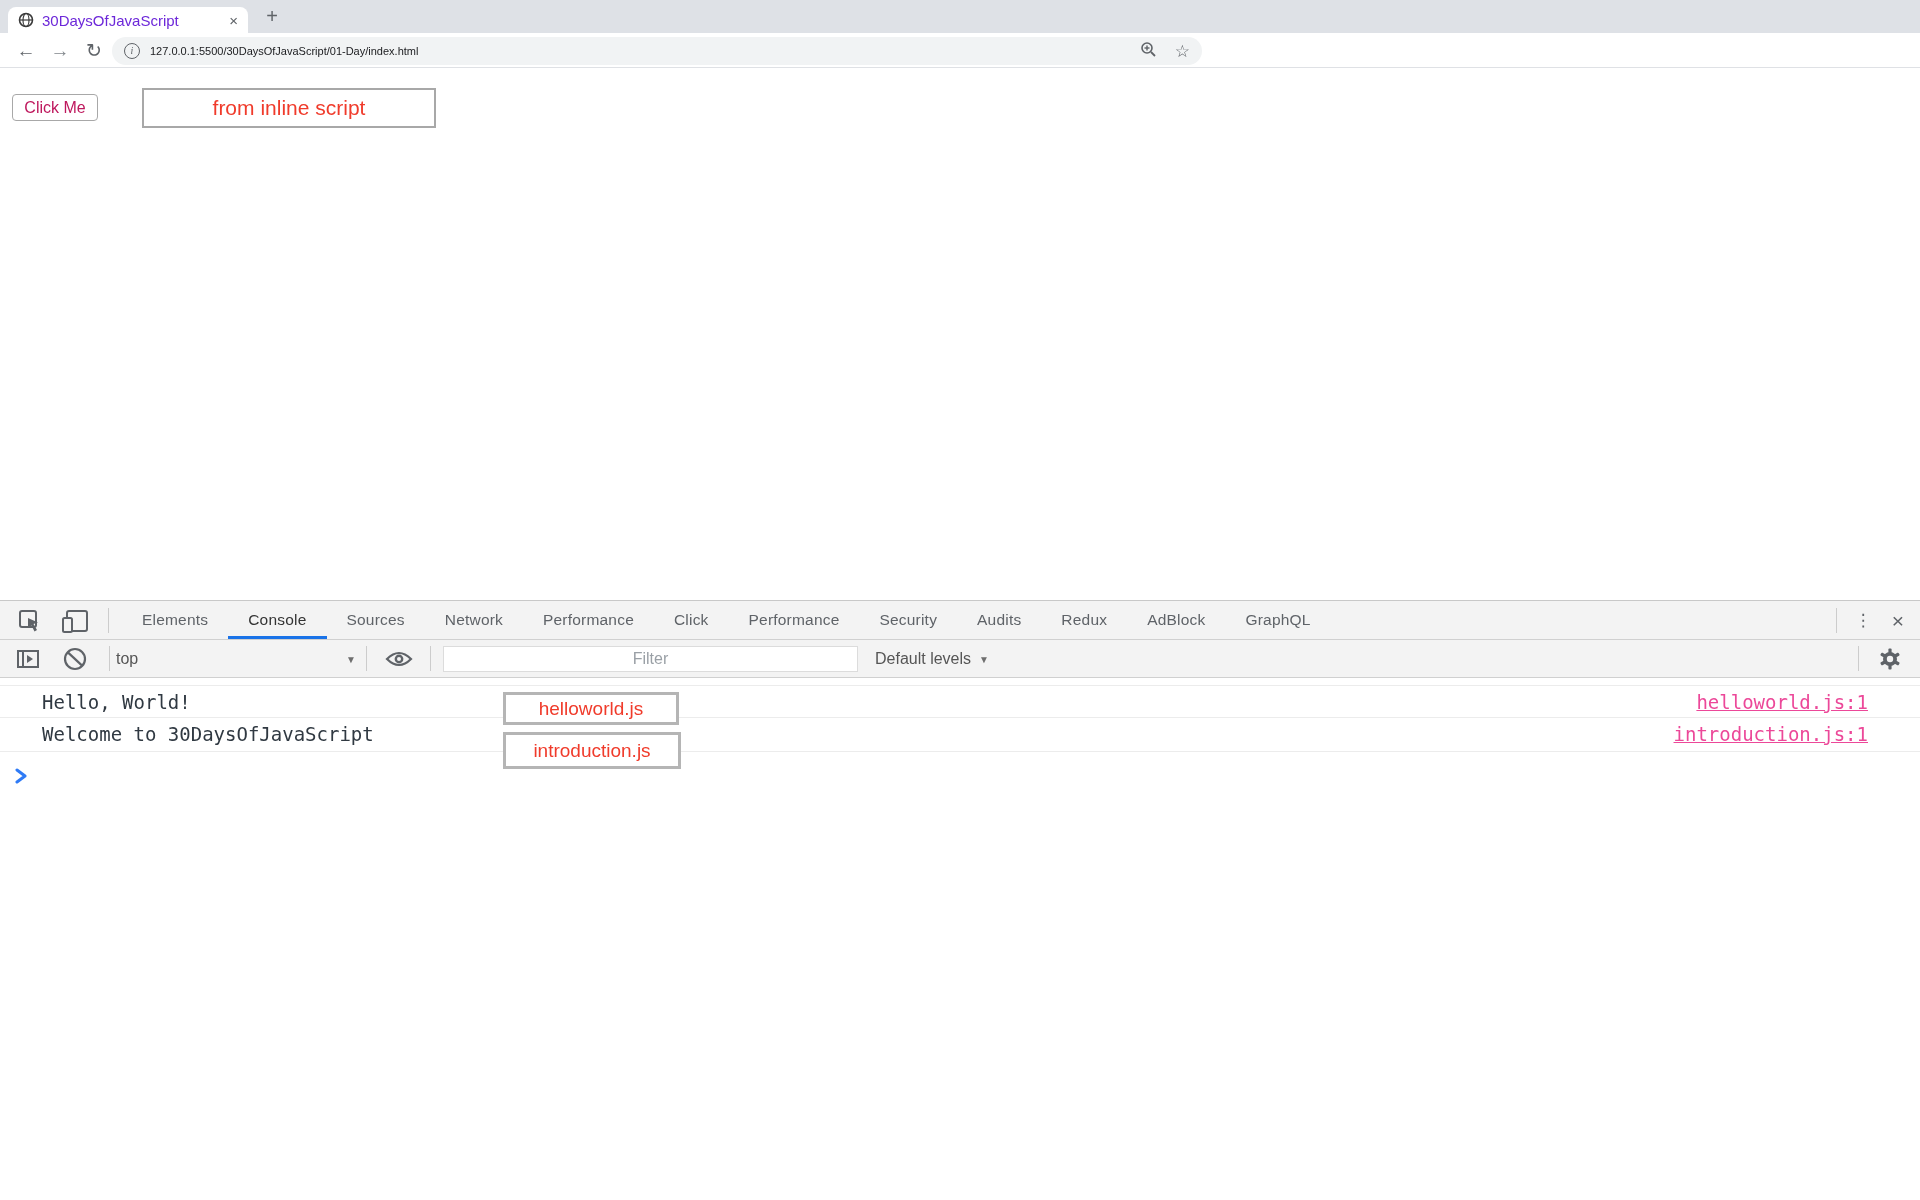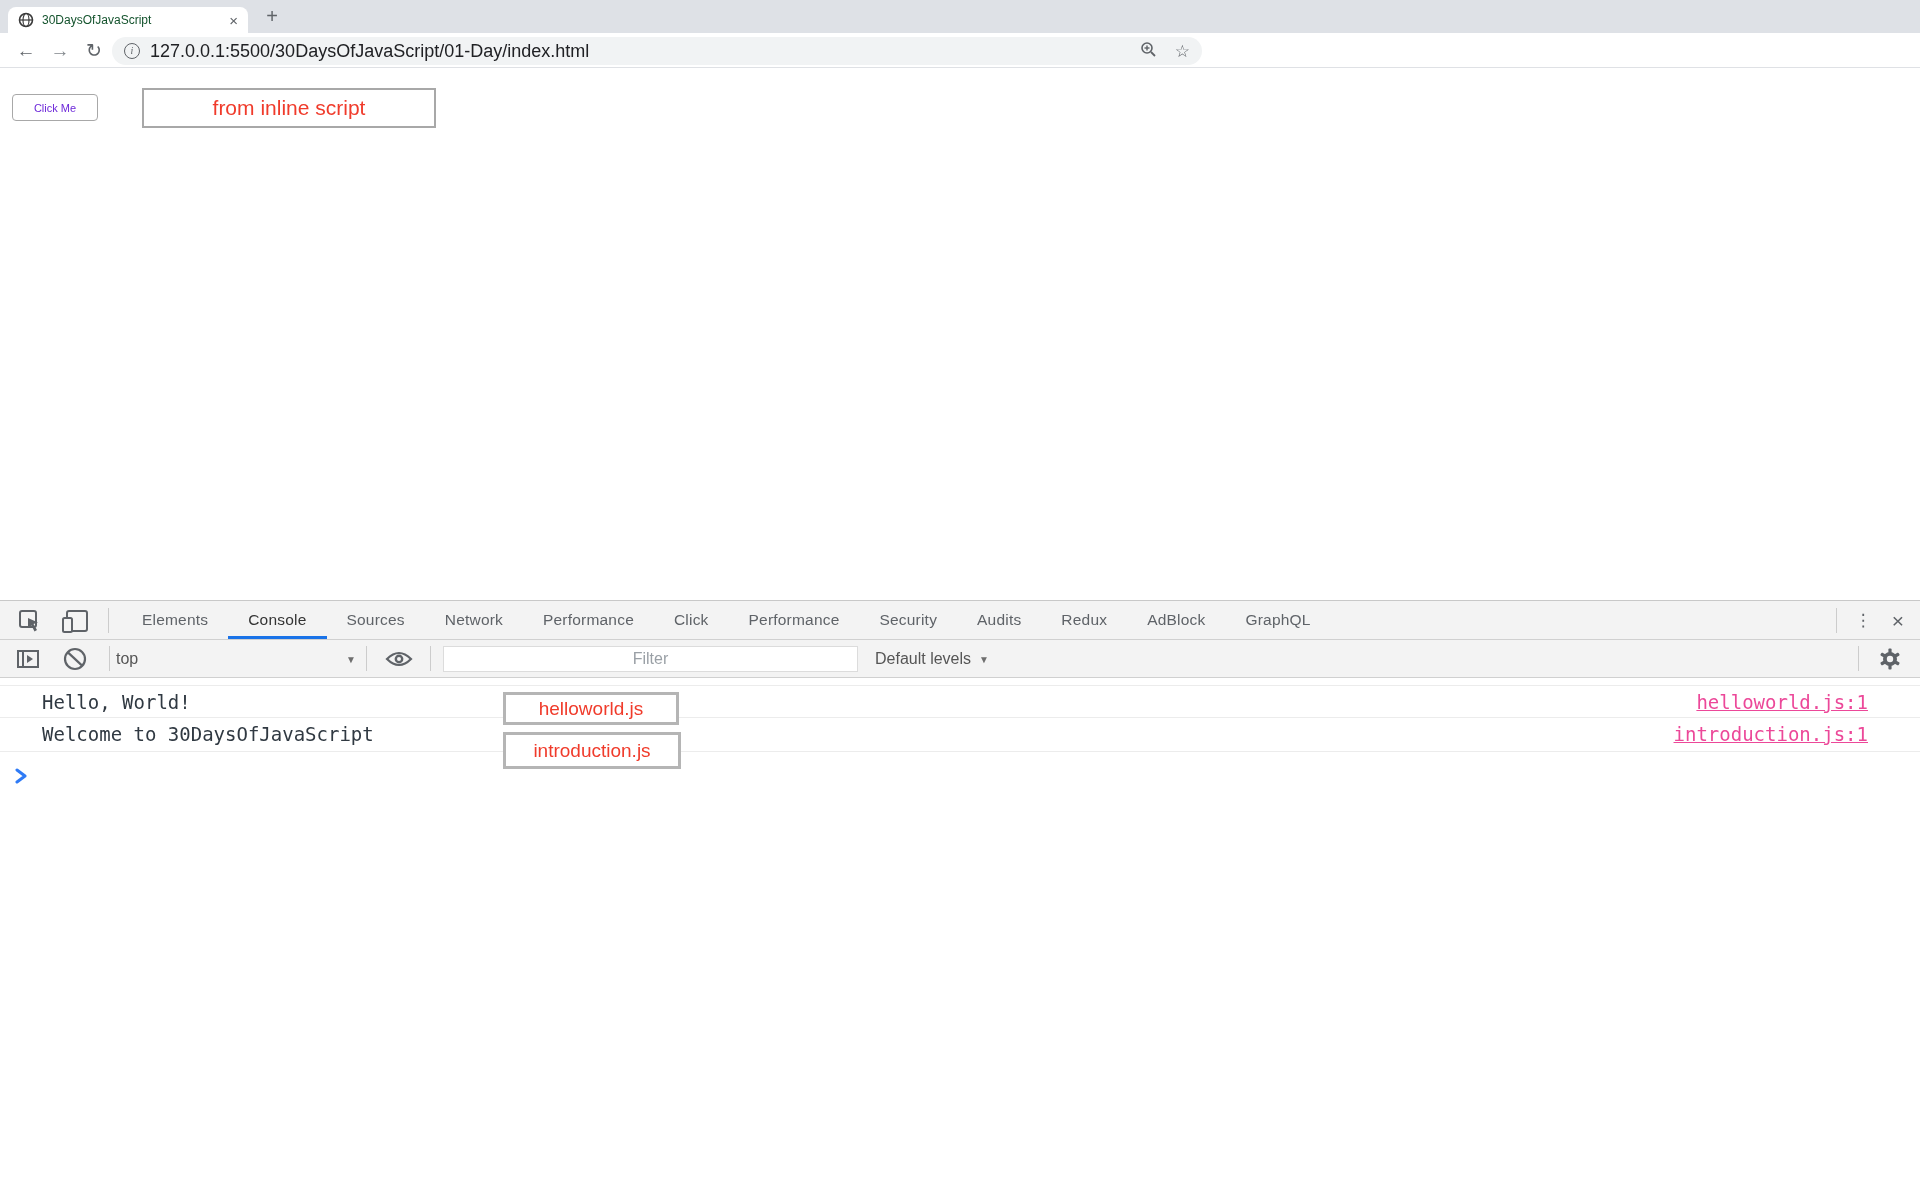--- a/index.html
+++ b/index.html
@@ -3,35 +3,35 @@
 <meta charset="utf-8">
 <style>
   * { margin:0; padding:0; box-sizing:border-box; }
   html,body { width:1920px; height:1200px; background:#fff; overflow:hidden;
               font-family:"Liberation Sans", sans-serif; }
 
   
   .tabstrip { position:absolute; top:0; left:0; width:1920px; height:33px; background:#dee1e6; }
   .tab { position:absolute; left:8px; top:7px; width:240px; height:26px; background:#fff;
          border-radius:8px 8px 0 0; display:flex; align-items:center; padding:0 10px; gap:8px; }
-  .tab-title { flex:1; font-size:12px; color:#14532d; white-space:nowrap; overflow:hidden; }
+  .tab-title { flex:1; font-size:15px; color:#6d28d9; white-space:nowrap; overflow:hidden; }
   .tab-close { font-size:15px; color:#5f6368; line-height:1; }
   .newtab { position:absolute; left:258px; top:3px; width:28px; height:28px; text-align:center;
             font-size:20px; line-height:27px; color:#5f6368; }
 
   .toolbar { position:absolute; top:33px; left:0; width:1920px; height:35px; background:#fff;
              border-bottom:1px solid #dfe1e5; }
   .navbtn { position:absolute; top:4px; width:28px; height:28px; text-align:center;
             font-size:19px; line-height:27px; color:#5f6368; }
   .omnibox { position:absolute; left:112px; top:4px; width:1090px; height:28px; background:#f1f3f4;
              border-radius:14px; display:flex; align-items:center; padding:0 12px; }
   .info-badge { width:16px; height:16px; border:1.4px solid #5f6368; border-radius:50%;
                 color:#5f6368; font-size:10px; line-height:13px; text-align:center;
                 font-family:"Liberation Serif", serif; font-style:italic; flex:none; }
-  .url { margin-left:10px; font-size:18px; color:#202124; flex:1; white-space:nowrap; }
+  .url { margin-left:10px; font-size:11px; color:#202124; flex:1; white-space:nowrap; }
   .omni-ic { flex:none; margin-left:18px; color:#5f6368; }
   .star { font-size:17px; color:#5f6368; }
 
   .ext-row { position:absolute; left:1208px; top:36px; display:flex; align-items:center; height:30px; }
   .ext { width:30px; height:30px; display:flex; align-items:center; justify-content:center; }
   .chrome-div { width:1px; height:20px; background:#c6c9cc; margin:0 6px; }
   .avatar { width:26px; height:26px; border-radius:50%; background:#b9dcb2; color:#33691e;
             font-size:11px; font-weight:bold; text-align:center; line-height:25px; }
   .kebab { font-size:17px; color:#5f6368; padding:0 10px; }
 
@@ -66,21 +66,21 @@
   .ic-redO i { position:absolute; left:4px; top:4px; width:9px; height:9px; border:2.5px solid #fff; border-radius:50% 50% 50% 0; }
   .ic-gcirc { width:18px; height:18px; border-radius:50%; background:#54575a; color:#fff; font-size:11px;
               font-weight:bold; text-align:center; line-height:18px; }
   .ic-wheel { width:18px; height:18px; border-radius:50%;
               background:conic-gradient(#e53935,#fb8c00,#fdd835,#43a047,#1e88e5,#8e24aa,#e53935); position:relative; }
   .ic-wheel i { position:absolute; left:4px; top:4px; width:10px; height:10px; background:#fff; border-radius:50%; }
 
   
   .page { position:absolute; top:68px; left:0; width:1920px; height:532px; background:#fff; }
   .clickme { position:absolute; left:12px; top:26px; width:86px; height:27px; background:#fff;
-             border:1px solid #a8a8a8; border-radius:4px; font-size:11px; color:#6d28d9; }
+             border:1px solid #a8a8a8; border-radius:4px; font-size:16px; color:#be185d; }
   .inline-box { position:absolute; left:142px; top:20px; width:294px; height:40px;
                 border:2px solid #a8a8a8; background:#fff; color:#f03b2b; font-size:21px;
                 display:flex; align-items:center; justify-content:center; }
 
   
   .devtools { position:absolute; top:600px; left:0; width:1920px; height:724px; background:#fff;
               border-top:1px solid #c8c8c8; }
   .dt-tabbar { position:relative; height:39px; background:#f3f3f3; border-bottom:1px solid #d0d0d0;
                display:flex; align-items:center; }
   .dt-icon { position:absolute; top:7px; }

